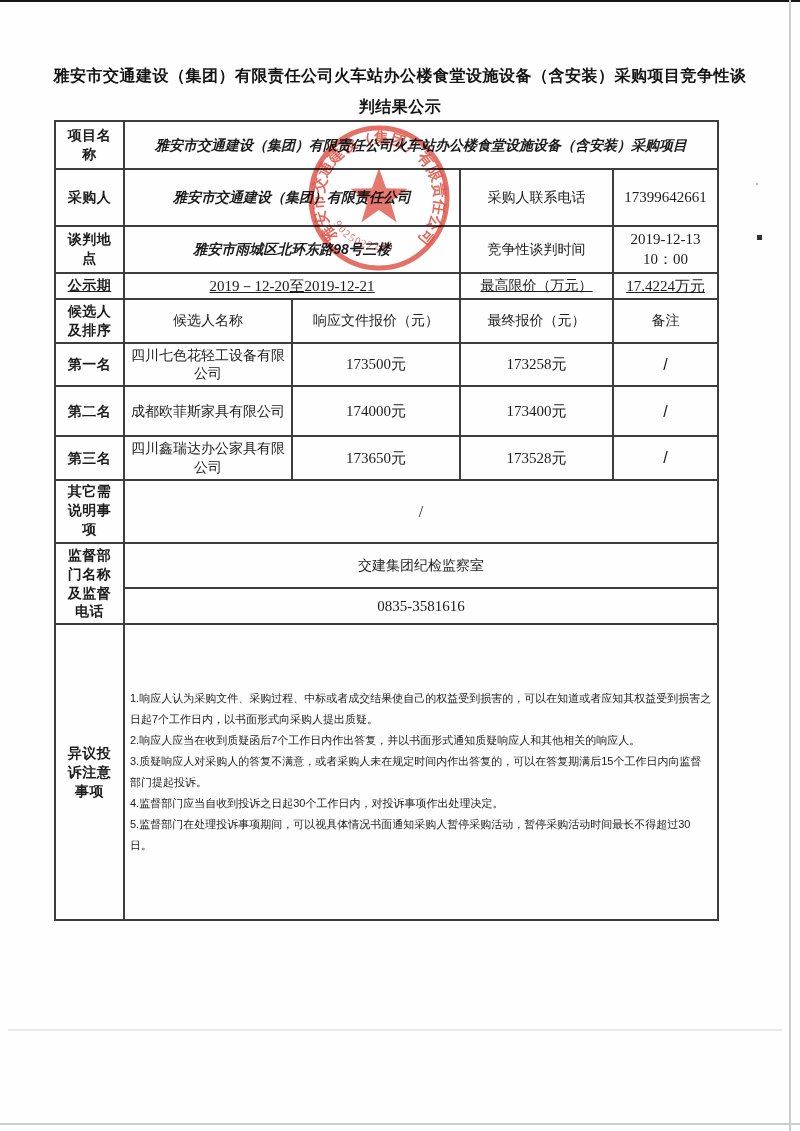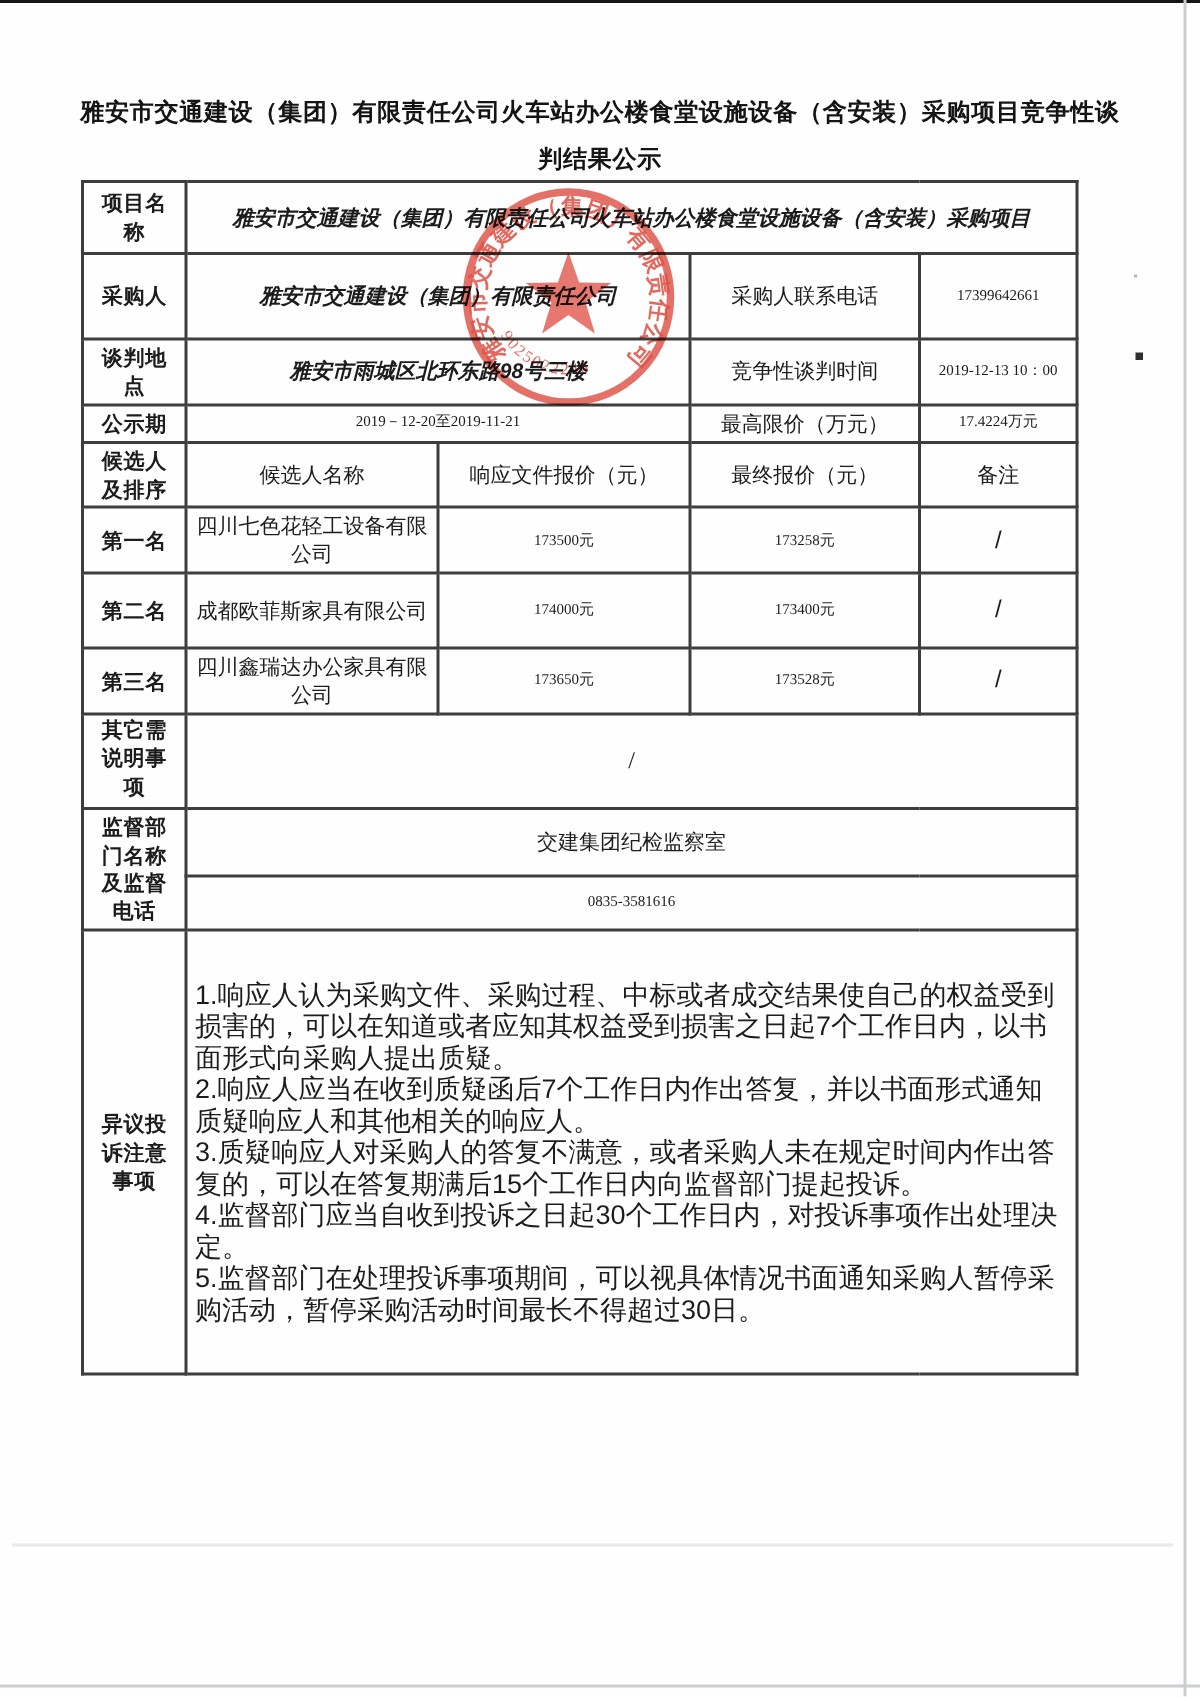--- a/index.html
+++ b/index.html
@@ -27,26 +27,26 @@
     border-collapse:collapse;table-layout:fixed;
     font-size:14px;color:#1c1c1c;
   }
   table.main td{
     border:2px solid #3d3d3d;padding:2px 5px;vertical-align:middle;
     text-align:center;line-height:1.35;overflow:hidden;
   }
   td.lab{font-weight:bold;letter-spacing:.5px;}
   td.lt{text-align:left;padding-left:7px;}
   td.bold{font-weight:bold;font-style:italic;}
-  .serif{font-family:"Liberation Serif","DejaVu Serif",serif;font-size:10px;}
-  tr.r1{height:48px;} tr.r2{height:57px;} tr.r3{height:42px;} tr.r4{height:22px;}
+  .serif{font-family:"Liberation Serif","DejaVu Serif",serif;font-size:15px;}
+  tr.r1{height:48px;} tr.r2{height:57px;} tr.r3{height:42px;} tr.r4{height:22px;text-decoration:underline;}
   tr.r5{height:36px;} tr.r6{height:42px;margin-left:16px;} tr.r7{height:50px;} tr.r8{height:40px;}
   tr.r9{height:46px;font-family:Liberation Serif, serif;} tr.r10a{height:44px;} tr.r10b{height:36px;} tr.r11{height:296px;}
   td.notes{text-align:left;padding:10px 8px 10px 7px;}
-  .para-line{font-size:18px;line-height:21px;text-align:left;}
+  .para-line{font-size:11px;line-height:21px;text-align:left;}
   .slash{font-size:16px;}
 
   .seal{
     position:absolute;top:103px;left:286px;width:186px;height:186px;
     mix-blend-mode:multiply;opacity:.92;pointer-events:none;
   }
 </style>
 </head>
 <body>
 
@@ -79,21 +79,21 @@
     <td class="serif">17399642661</td>
   </tr>
   <tr class="r3">
     <td class="lab">谈判地点</td>
     <td class="lt bold" colspan="2">雅安市雨城区北环东路98号三楼</td>
     <td>竞争性谈判时间</td>
     <td class="serif">2019-12-13 10：00</td>
   </tr>
   <tr class="r4">
     <td class="lab">公示期</td>
-    <td class="lt serif" colspan="2">2019－12-20至2019-11-21</td>
+    <td class="lt serif" colspan="2">2019－12-20至2019-12-21</td>
     <td>最高限价（万元）</td>
     <td class="serif">17.4224万元</td>
   </tr>
   <tr class="r5">
     <td class="lab">候选人及排序</td>
     <td>候选人名称</td>
     <td>响应文件报价（元）</td>
     <td>最终报价（元）</td>
     <td>备注</td>
   </tr>

